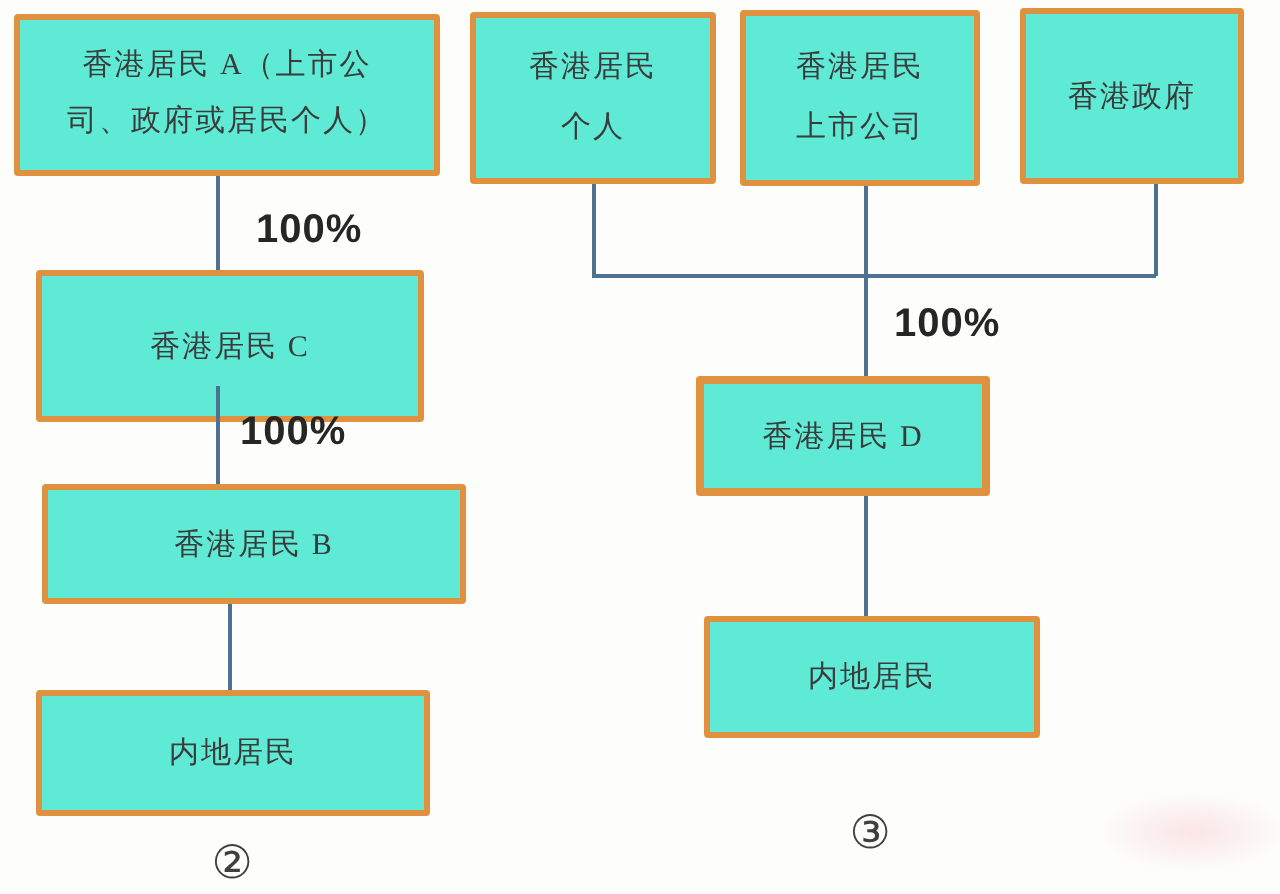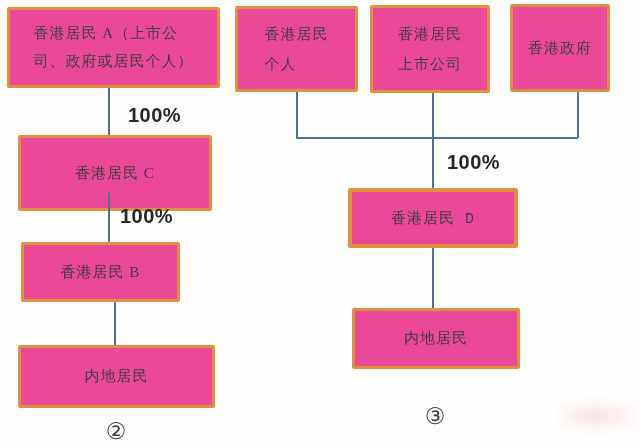--- a/index.html
+++ b/index.html
@@ -13,25 +13,25 @@
     height: 447px;
     background: var(--background, #fdfdfc);
     overflow: hidden;
     font-family: "Liberation Serif", "DejaVu Serif", serif;
   }
   .node {
     position: absolute;
     box-sizing: border-box;
     border: 3px solid var(--box-border, #e0913f);
     border-radius: 2px;
-    background: #ec4899;
+    background: #5eead4;
     display: flex;
     align-items: center;
     justify-content: center;
-    text-align: left;
+    text-align: center;
     white-space: pre-line;
     font-size: 15px;
     letter-spacing: 1px;
     color: var(--text, #3b3b3b);
   }
   .vline { position: absolute; width: 1.5px; background: var(--line, #4e7191); }
   .hline { position: absolute; height: 1.5px; background: var(--line, #4e7191); }
   .pct {
     position: absolute;
     font-family: "Liberation Sans", "DejaVu Sans", sans-serif;
@@ -48,35 +48,35 @@
     color: #3f3f3f;
   }
 
   
   .n-a  { left: 7px;   top: 7px;   width: 213px; height: 81px; line-height: 1.85; padding: 0 6px; }
   .l-ac { left: 108px; top: 88px;  height: 47px; }
   .p-1  { left: 128px; top: 104px; }
   .n-c  { left: 18px;  top: 135px; width: 194px; height: 76px; }
   .l-cb { left: 108px; top: 193px; height: 49px; }
   .p-2  { left: 120px; top: 205px; }
-  .n-b  { left: 21px;  top: 242px; width: 159px; height: 60px; }
+  .n-b  { left: 21px;  top: 242px; width: 212px; height: 60px; }
   .l-bm { left: 114px; top: 302px; height: 43px; }
   .n-m2 { left: 18px;  top: 345px; width: 197px; height: 63px; }
   .cap-2{ left: 96px;  top: 418px; }
 
   
   .n-1  { left: 235px; top: 6px;  width: 123px; height: 86px; line-height: 2.0; }
   .n-2  { left: 370px; top: 5px;  width: 120px; height: 88px; line-height: 2.0; }
-  .n-3  { left: 510px; top: 4px;  width: 100px; height: 88px; }
+  .n-3  { left: 510px; top: 4px;  width: 112px; height: 88px; }
   .l-d1 { left: 296px; top: 92px; height: 46px; }
   .l-d2 { left: 432px; top: 93px; height: 95px; }
   .l-d3 { left: 577px; top: 92px; height: 46px; }
   .l-h  { left: 296px; top: 137px; width: 282px; }
   .p-3  { left: 447px; top: 151px; }
-  .n-d  { left: 348px; top: 188px; width: 170px; height: 60px; border-width: 4px; font-family: Liberation Mono, monospace; }
+  .n-d  { left: 348px; top: 188px; width: 147px; height: 60px; border-width: 4px; }
   .l-dm { left: 432px; top: 248px; height: 60px; }
   .n-m3 { left: 352px; top: 308px; width: 168px; height: 61px; }
   .cap-3{ left: 415px; top: 403px; }
 
   .watermark {
     position: absolute;
     left: 552px; top: 398px;
     width: 88px; height: 36px;
     background: radial-gradient(ellipse at center, rgba(246,208,208,0.55) 0%, rgba(255,255,255,0) 75%);
     filter: blur(2px);

